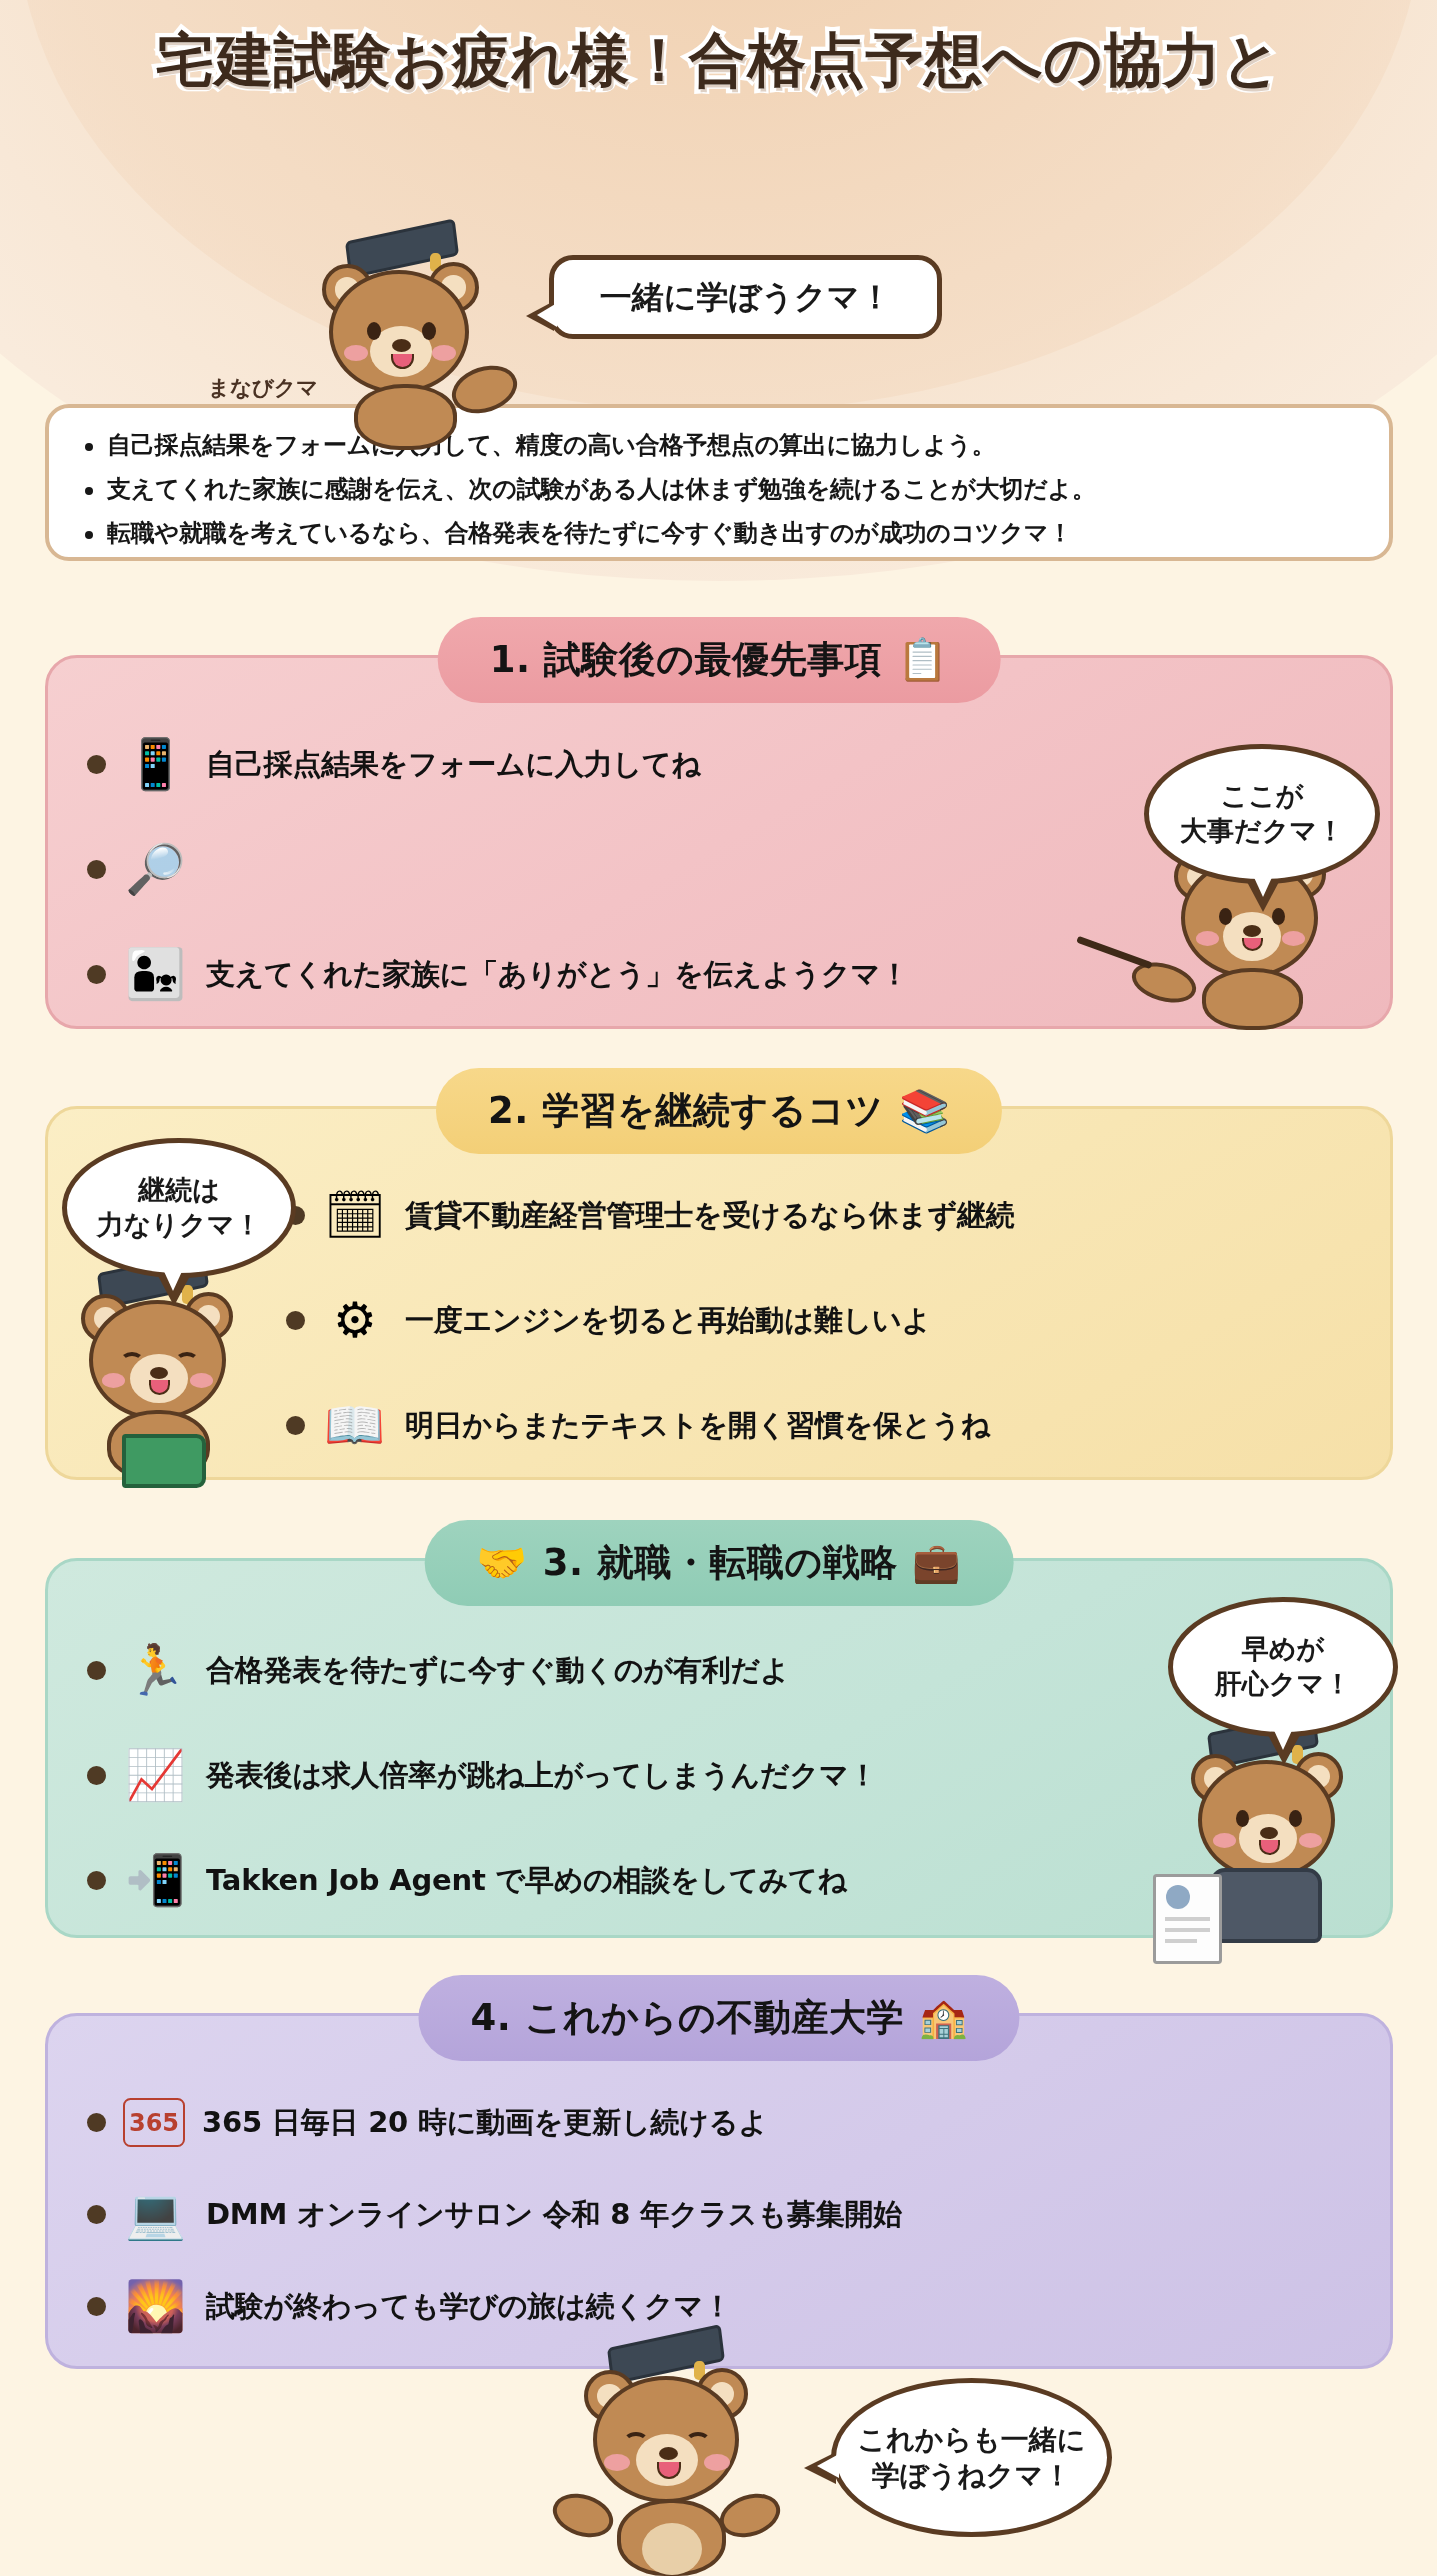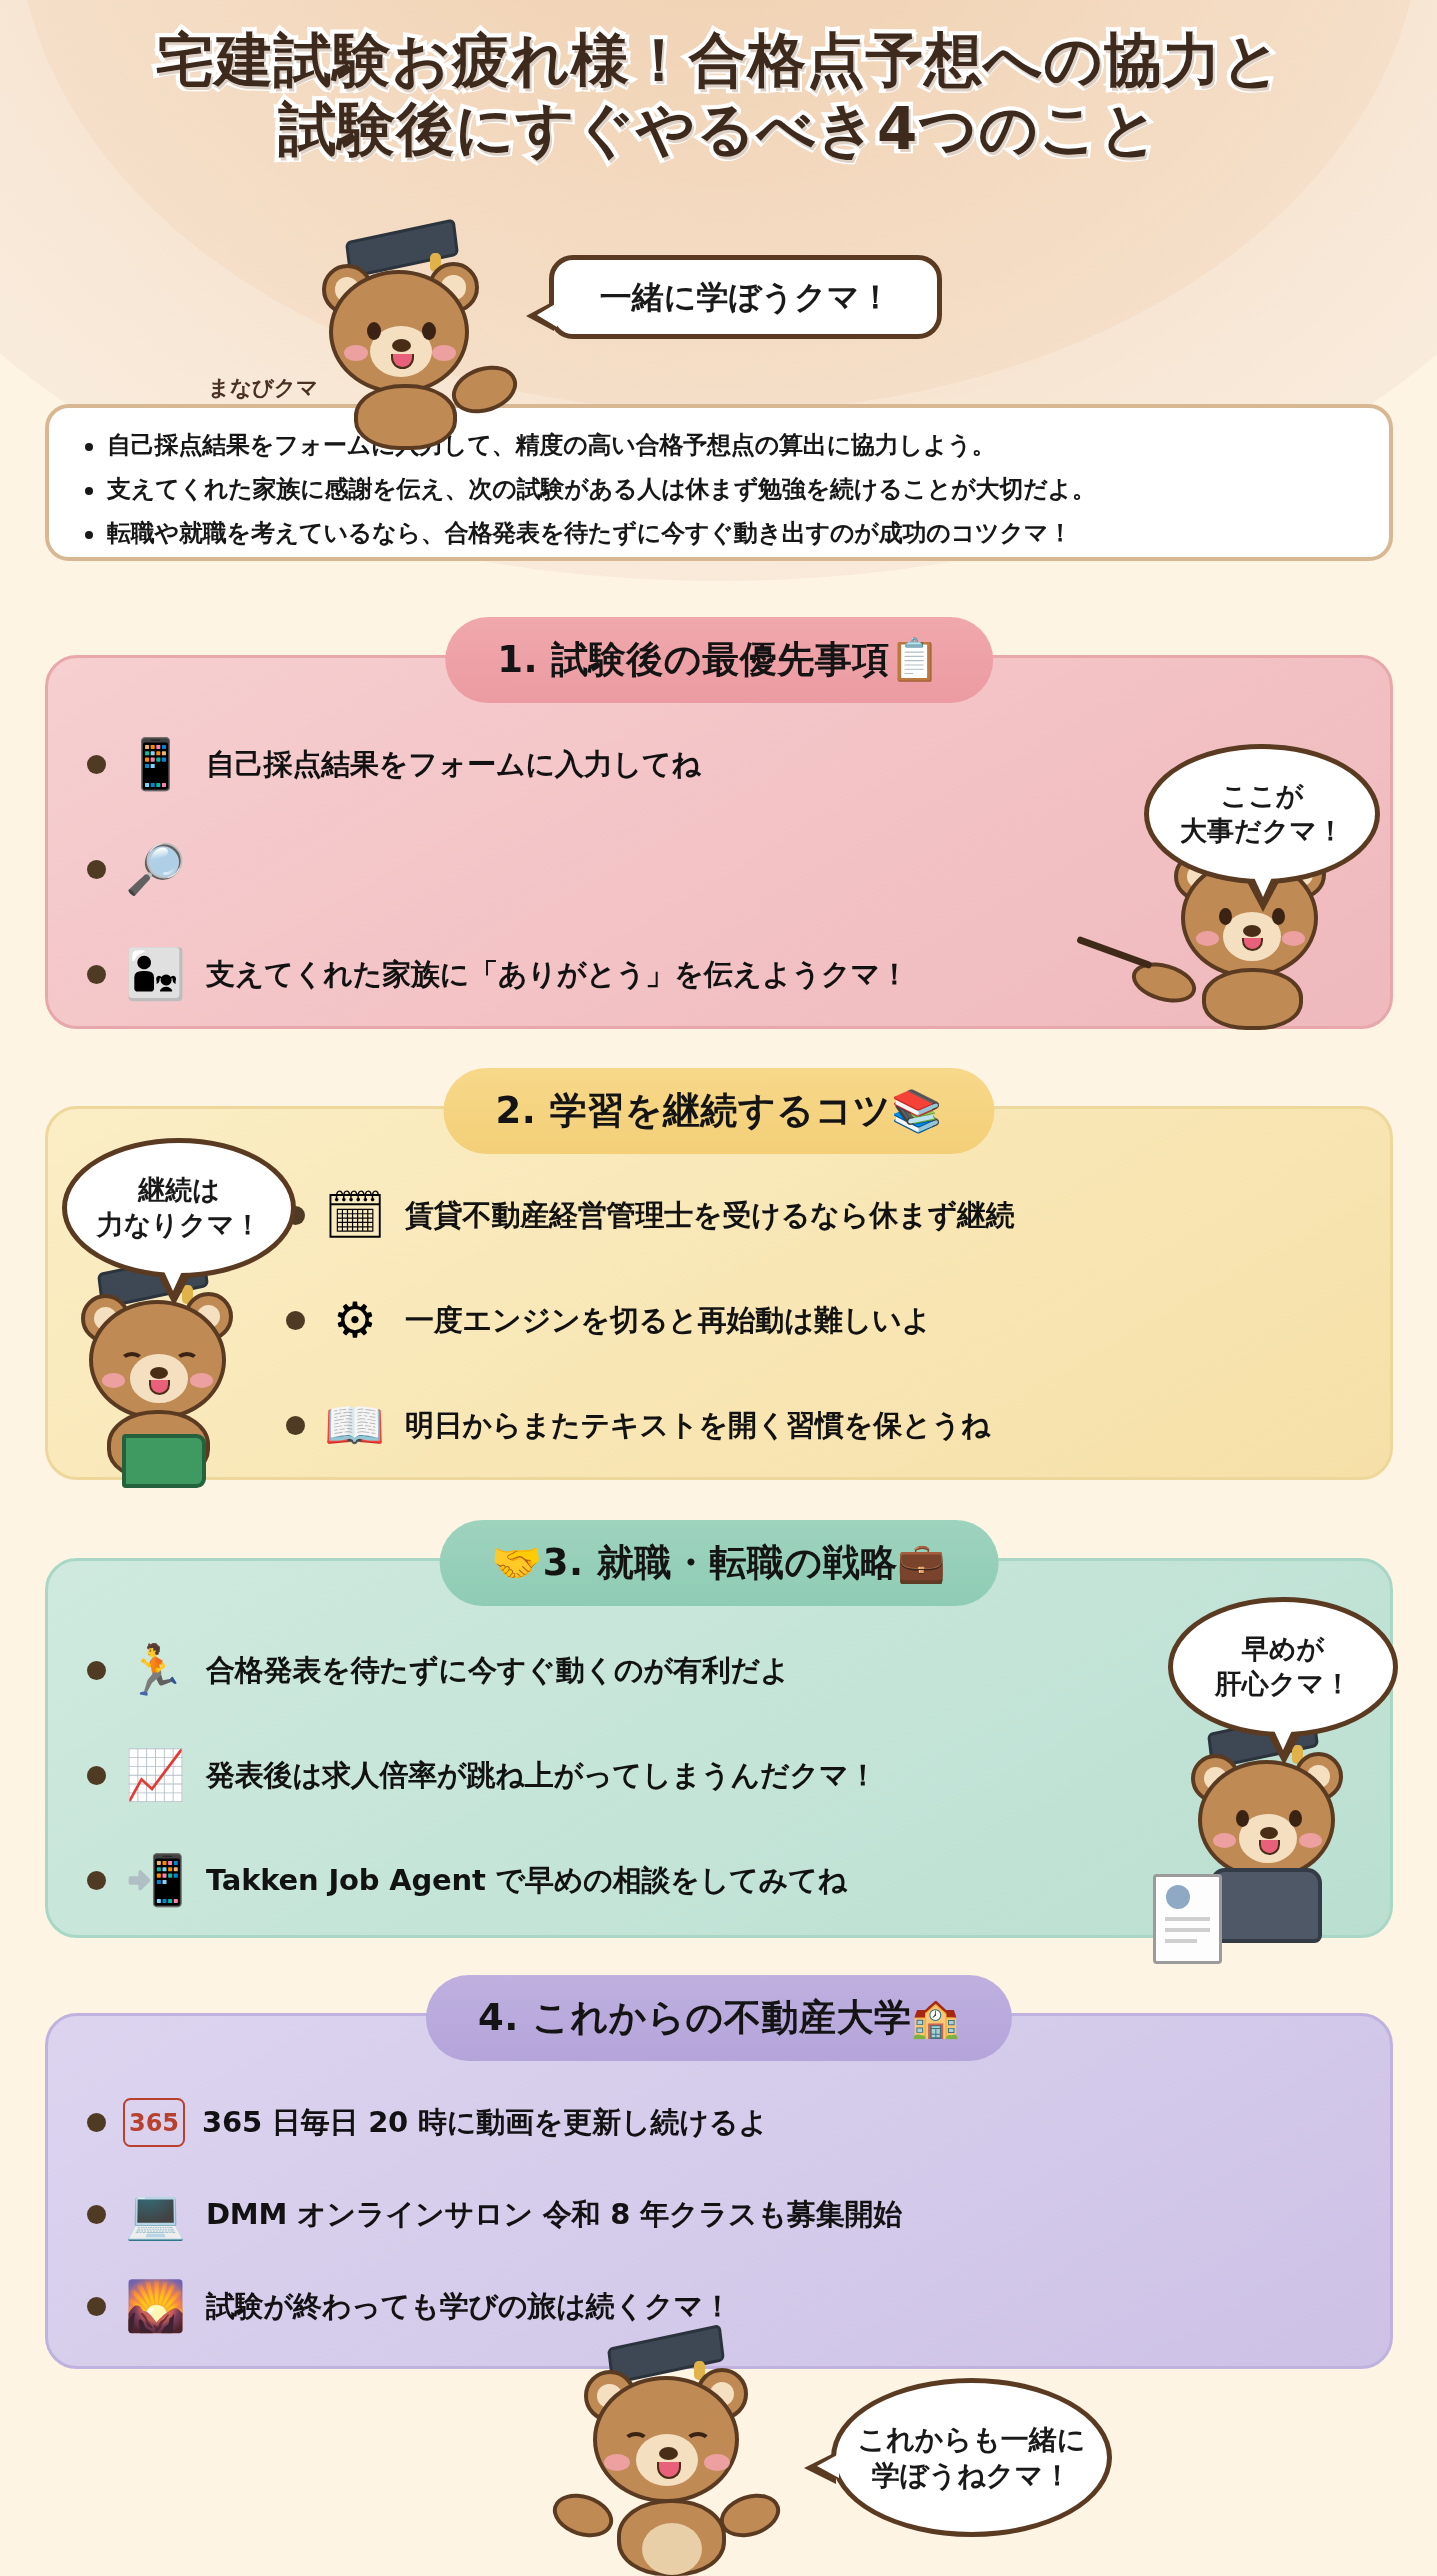--- a/index.html
+++ b/index.html
@@ -211,20 +211,21 @@
   .section-head {
     position: absolute;
     top: -41px;
     left: 50%;
     transform: translateX(-50%);
     height: 86px;
     border-radius: 43px;
     display: flex;
     align-items: center;
     justify-content: center;
+    gap: 15px;
     padding: 0 52px;
     z-index: 8;
   }
   .section-head .head-text {
     font-size: 37px;
     font-weight: bold;
     color: #141414;
     letter-spacing: 0.5px;
     white-space: nowrap;
   }
@@ -289,21 +290,20 @@
 </style>
 </head>
 <body>
 
 <div id="bg-top-band"></div>
 <div id="bg-arc-outer"></div>
 <div id="bg-arc-inner"></div>
 
 <div id="title-block">
   <div class="title-line">宅建試験お疲れ様！合格点予想への協力と</div>
-  <div class="title-line">試験後にすぐやるべき4つのこと</div>
 </div>
 
 <div class="mascot-label" style="left:208px; top:329px;">まなびクマ</div>
 
 <div class="bear" id="bear-top" style="left:318px; top:236px; width:197px; height:178px; z-index:10;">
 
   <div class="cap-board" style="left:28px; top:-5.6px; width:112px; height:37px;"></div>
   <div class="cap-knot" style="left:112px; top:17px;"></div>
 
   <div class="ear" style="left:3.7px; top:28px; width:51px; height:51px;">

